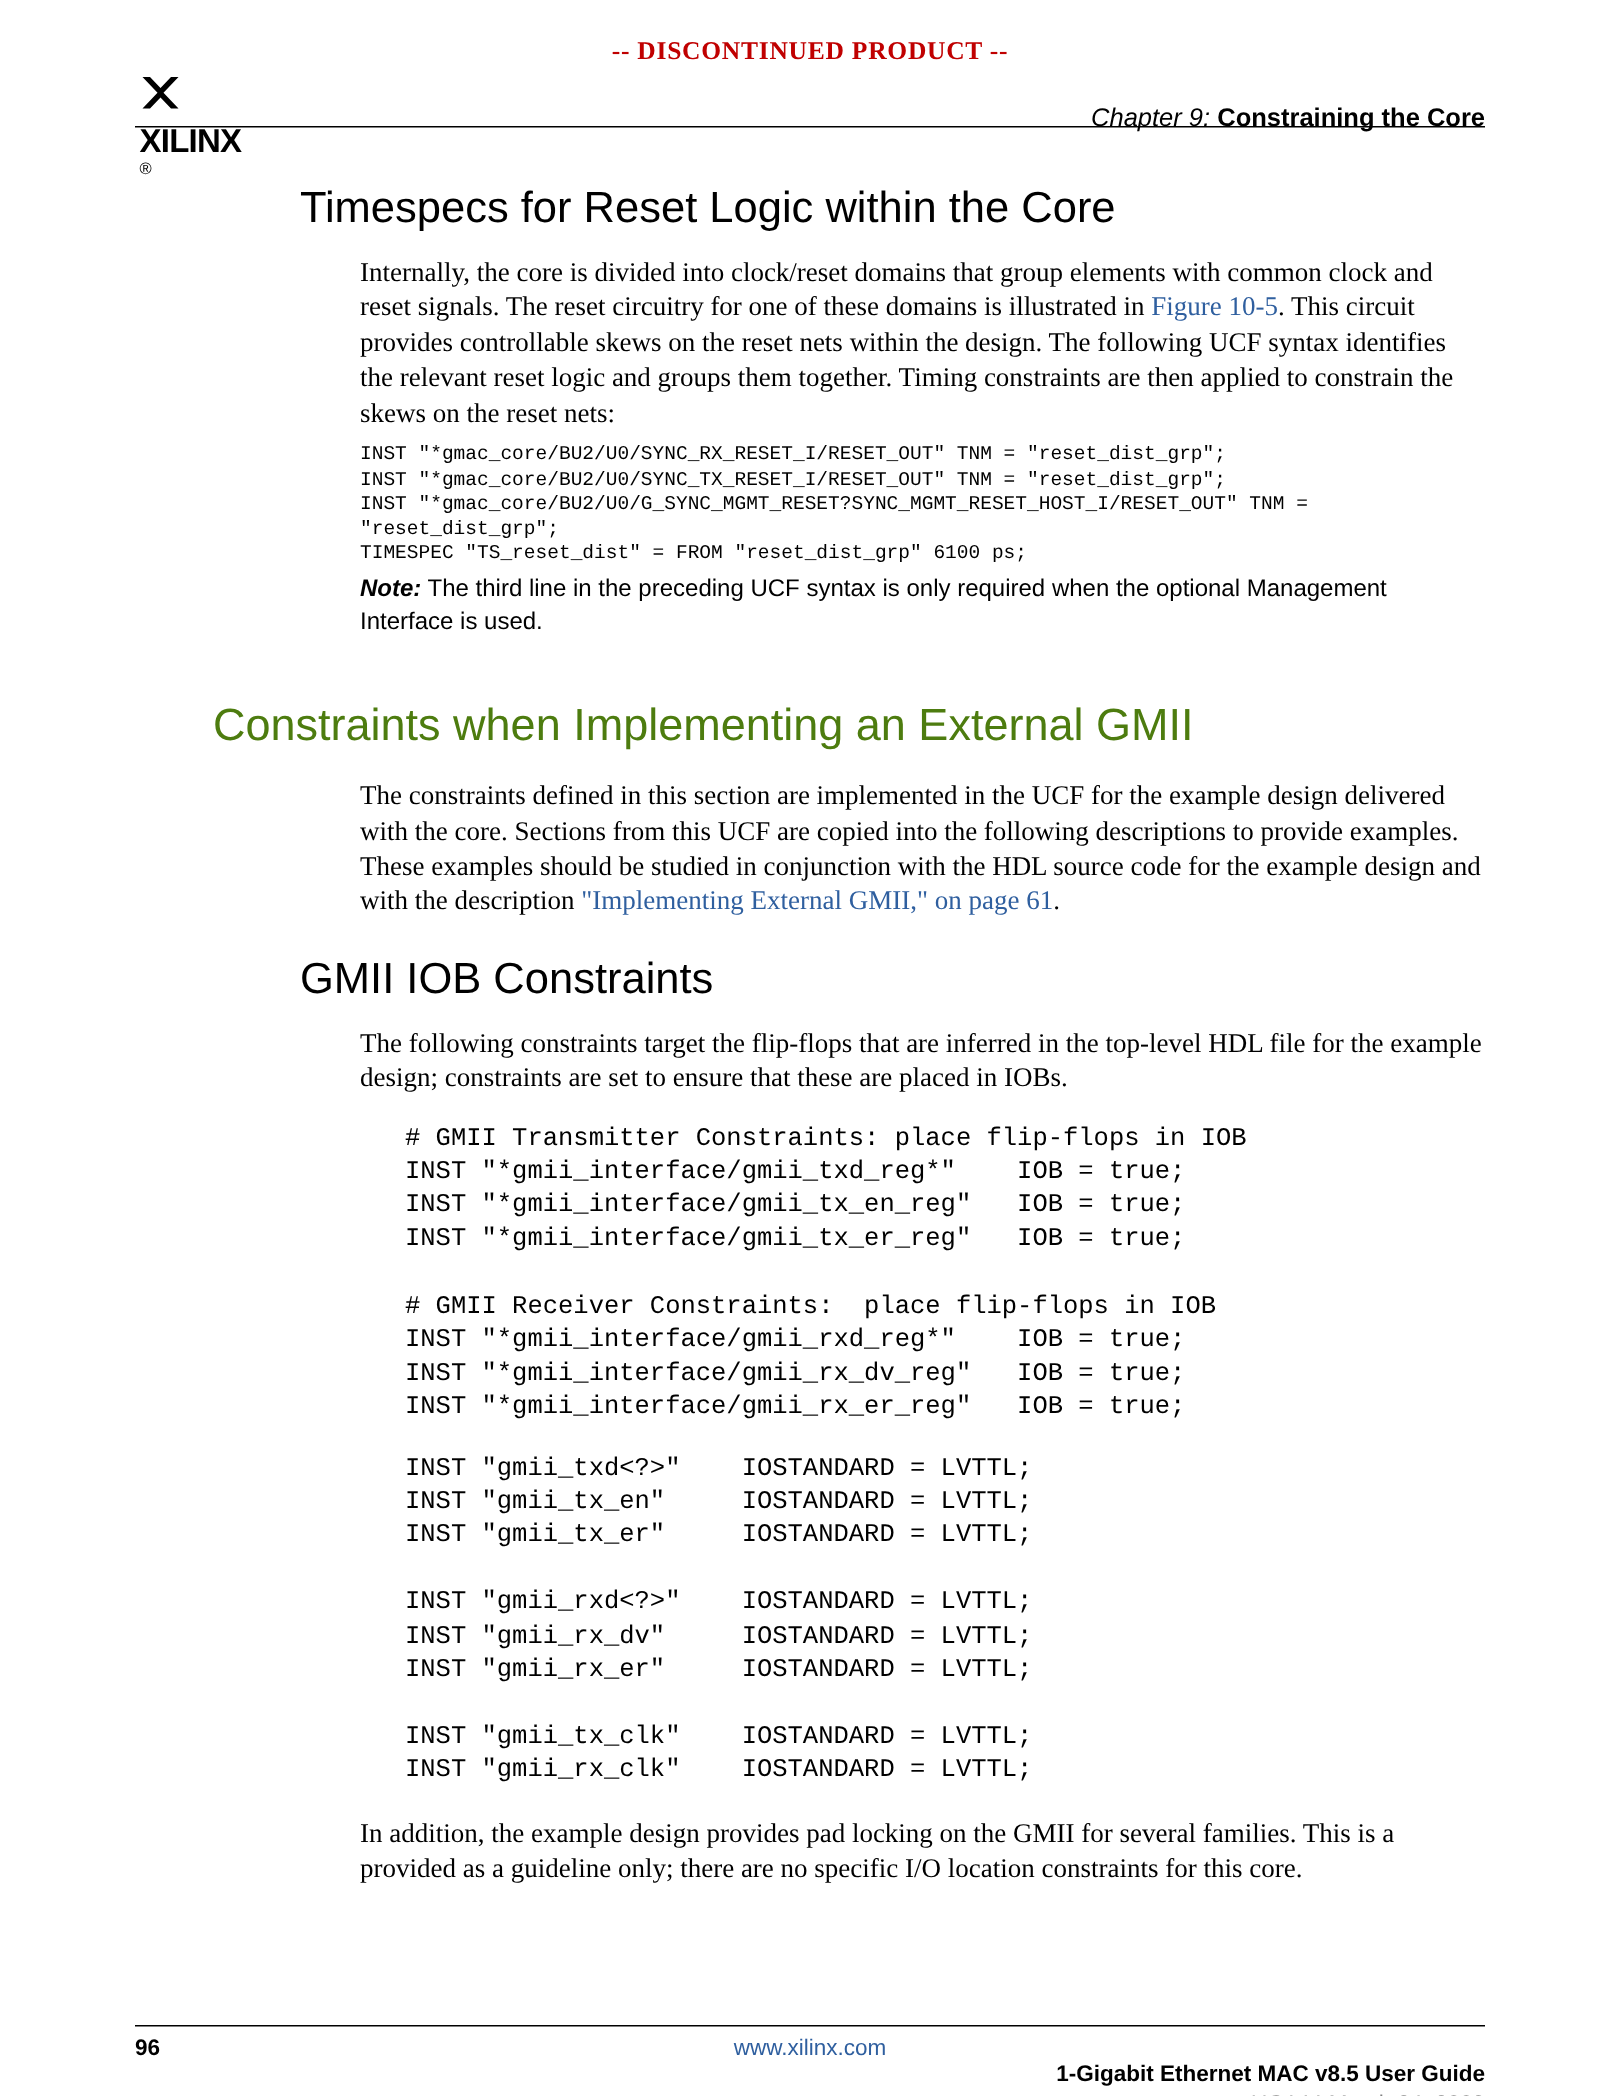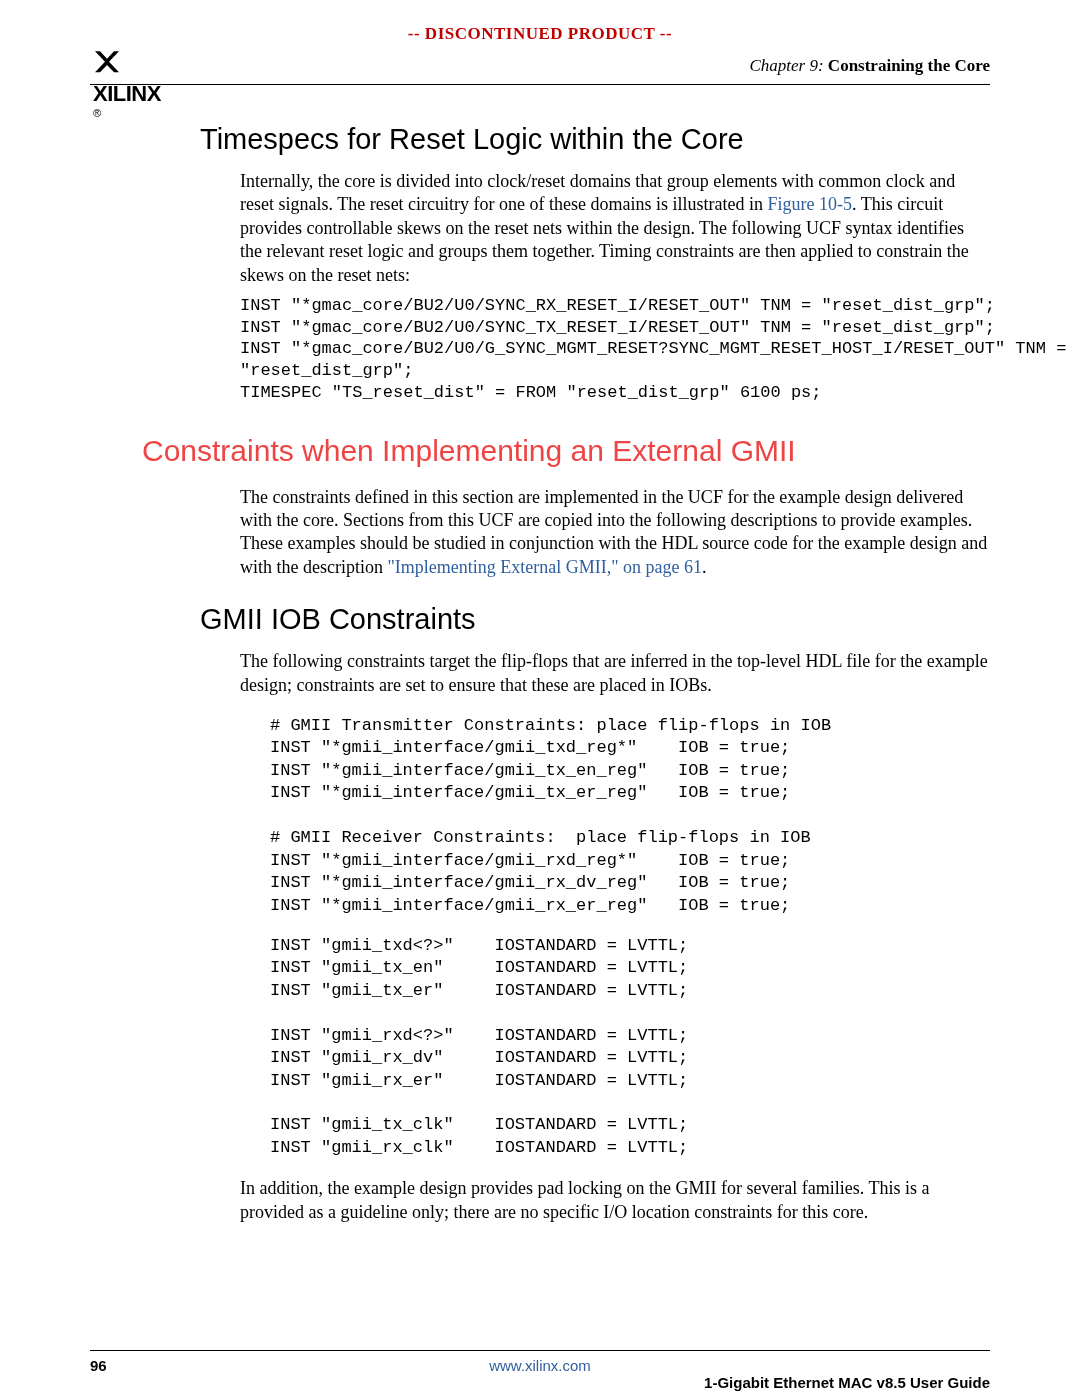--- a/index.html
+++ b/index.html
@@ -57,59 +57,59 @@
     margin-left: 3px;
   }
   .logo-r {
     font-size: 11px;
     vertical-align: super;
     margin-left: 1px;
   }
   .chapline {
     position: absolute;
     right: 0;
-    top: 0px;
+    top: 13px;
     font-style: italic;
-    font-family: Liberation Serif, serif;
+    font-family: Liberation Sans, sans-serif;
     font-size: 17px;
   }
   .chapline b {
     font-style: normal;
     font-weight: bold;
   }
   .content {
     padding-left: 110px;
   }
   h2.section {
     font-family: Arial, Helvetica, sans-serif;
     font-weight: 400;
     font-size: 29px;
     margin: 0 0 14px 0;
     color: #000;
   }
   h1.major {
     font-family: Arial, Helvetica, sans-serif;
     font-weight: 400;
     font-size: 30px;
-    color: #ef4444;
-    margin: 30px 0 18px -58px;
+    color: #4d7c0f;
+    margin: 42px 0 18px -58px;
   }
   p.body {
     font-size: 18px;
     line-height: 1.30;
     margin: 0 0 6px 40px;
     text-align: left;
   }
   a.xref {
     color: #2f5f9f;
     text-decoration: none;
   }
   pre.code-small {
     font-family: "Courier New", monospace;
-    font-size: 17px;
+    font-size: 13px;
     line-height: 1.28;
     margin: 8px 0 4px 40px;
     white-space: pre;
   }
   pre.code-big {
     font-family: "Courier New", monospace;
     font-size: 17px;
     line-height: 1.32;
     margin: 18px 0 18px 70px;
     white-space: pre;
@@ -169,20 +169,23 @@
     <p class="body">
       <span>Internally, the core is divided into clock/reset domains that group elements with common clock and reset signals. The reset circuitry for one of these domains is illustrated in </span><a class="xref">Figure 10-5</a><span>. This circuit provides controllable skews on the reset nets within the design. The following UCF syntax identifies the relevant reset logic and groups them together. Timing constraints are then applied to constrain the skews on the reset nets:</span>
     </p>
 
     <pre class="code-small">INST "*gmac_core/BU2/U0/SYNC_RX_RESET_I/RESET_OUT" TNM = "reset_dist_grp";
 INST "*gmac_core/BU2/U0/SYNC_TX_RESET_I/RESET_OUT" TNM = "reset_dist_grp";
 INST "*gmac_core/BU2/U0/G_SYNC_MGMT_RESET?SYNC_MGMT_RESET_HOST_I/RESET_OUT" TNM =
 "reset_dist_grp";
 TIMESPEC "TS_reset_dist" = FROM "reset_dist_grp" 6100 ps;</pre>
 
+    <p class="note">
+      <span class="lead">Note:</span><span>  The third line in the preceding UCF syntax is only required when the optional Management Interface is used.</span>
+    </p>
 
     <h1 class="major">Constraints when Implementing an External GMII</h1>
 
     <p class="body">
       <span>The constraints defined in this section are implemented in the UCF for the example design delivered with the core. Sections from this UCF are copied into the following descriptions to provide examples. These examples should be studied in conjunction with the HDL source code for the example design and with the description </span><a class="xref">"Implementing External GMII," on page 61</a><span>.</span>
     </p>
 
     <h2 class="section" style="margin-top:24px">GMII IOB Constraints</h2>
 
     <p class="body">The following constraints target the flip-flops that are inferred in the top-level HDL file for the example design; constraints are set to ensure that these are placed in IOBs.</p>

